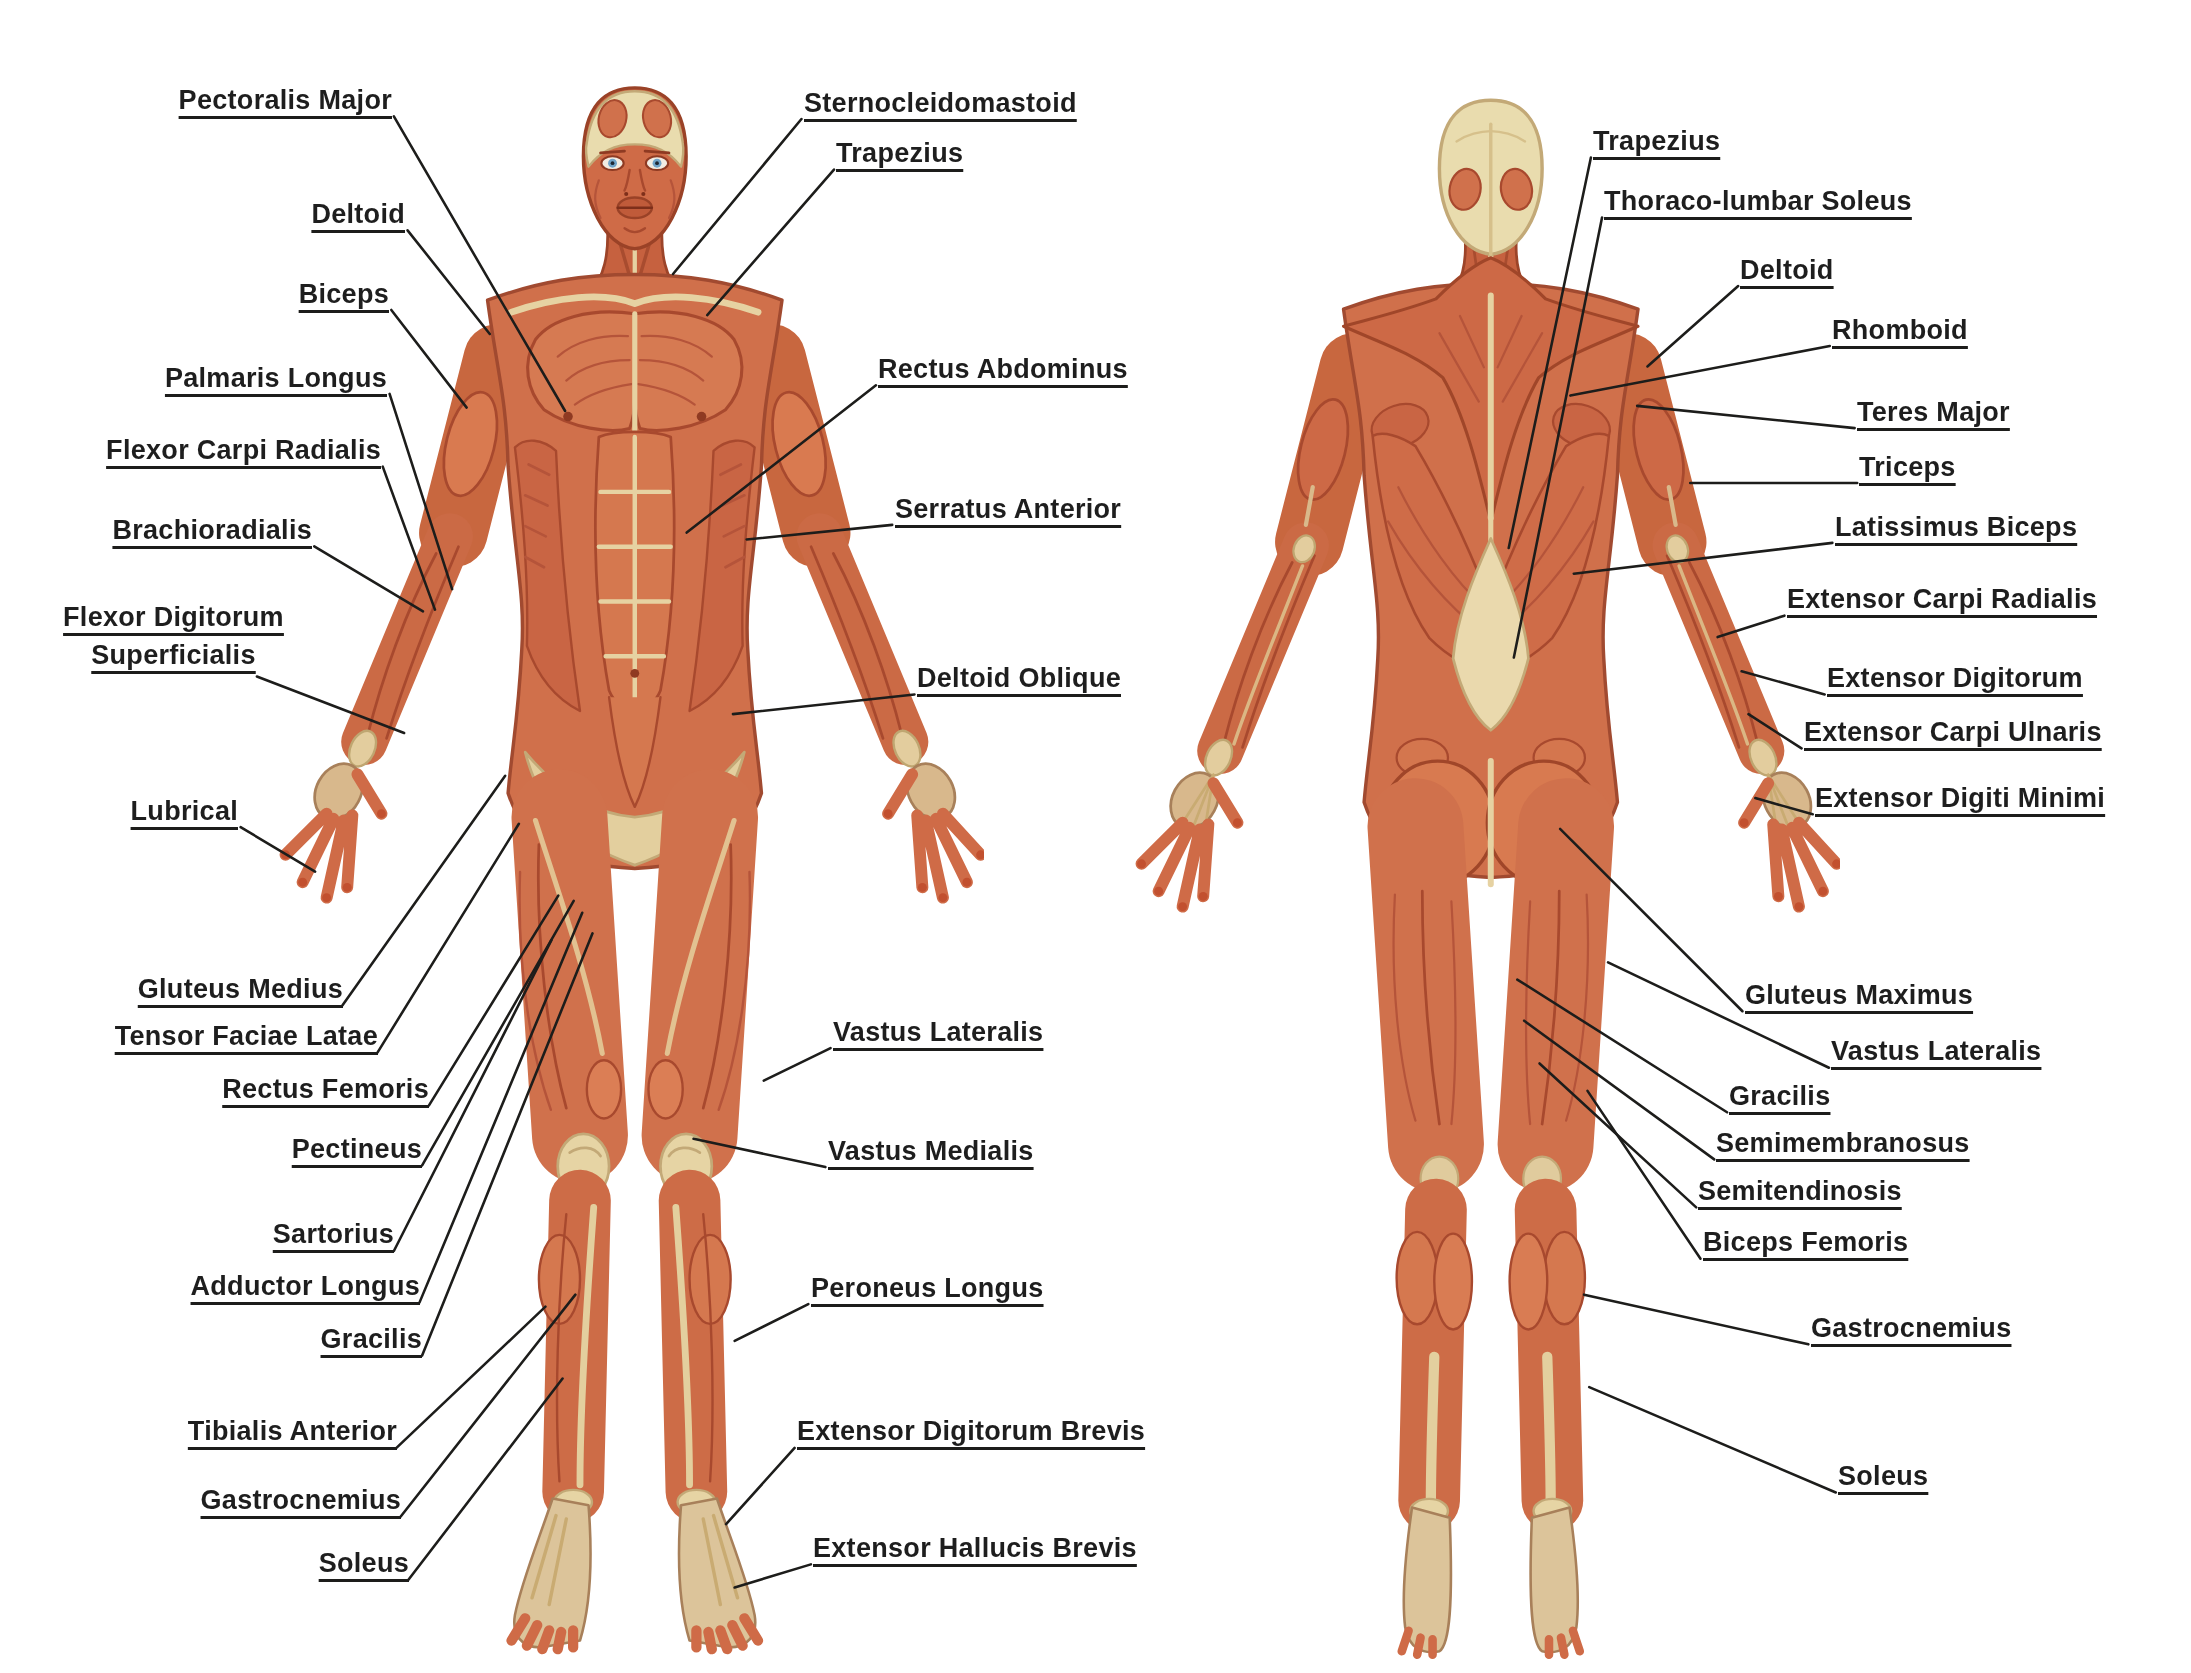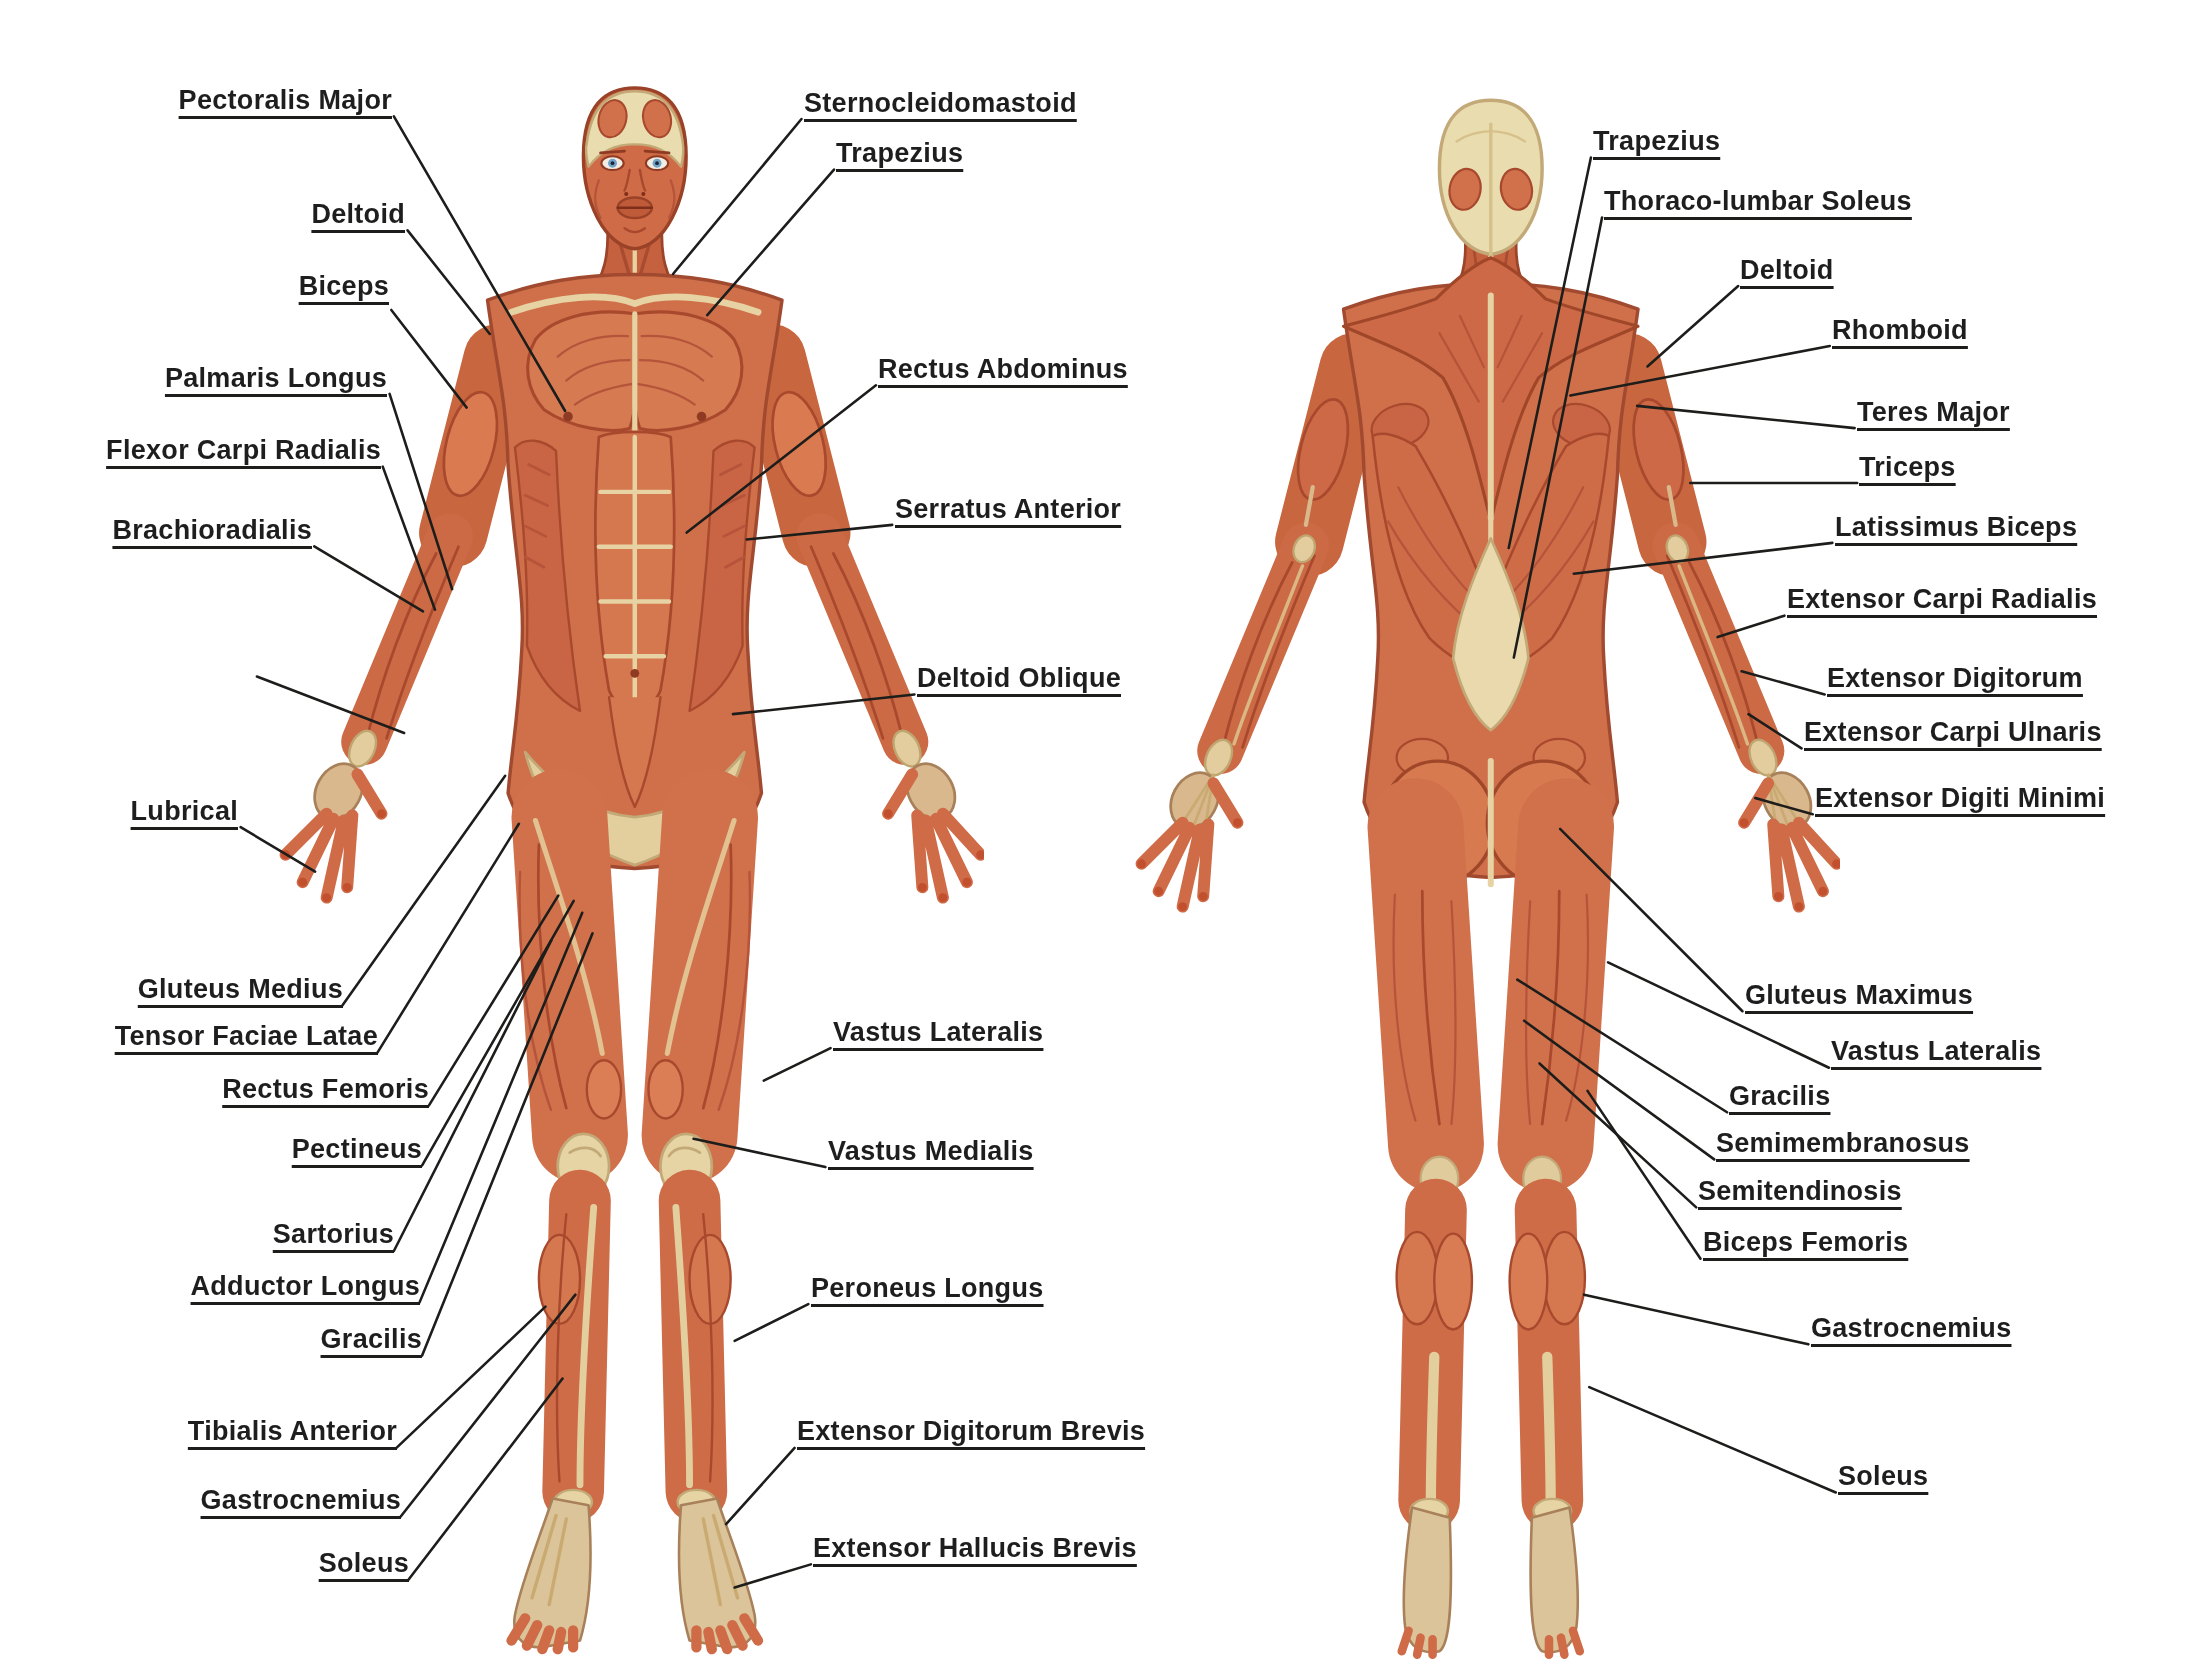--- a/index.html
+++ b/index.html
@@ -315,24 +315,25 @@
       <line x1="2002" y1="1354" x2="1780" y2="1192"></line>
       <line x1="1981" y1="1410" x2="1798" y2="1242"></line>
       <line x1="1986" y1="1470" x2="1854" y2="1274"></line>
       <line x1="2112" y1="1570" x2="1850" y2="1512"></line>
       <line x1="2144" y1="1743" x2="1856" y2="1620"></line>
     </g>
   </svg>
 
   <div class="label r" style="right:1800px;top:82px">Pectoralis Major</div>
   <div class="label r" style="right:1787px;top:196px">Deltoid</div>
-  <div class="label r" style="right:1803px;top:268px">Biceps</div>
+  <div class="label r" style="right:1803px;top:276px">Biceps</div>
   <div class="label r" style="right:1805px;top:360px">Palmaris Longus</div>
   <div class="label r" style="right:1811px;top:432px">Flexor Carpi Radialis</div>
   <div class="label r" style="right:1880px;top:512px">Brachioradialis</div>
+  <div class="label r wrap" style="right:1890px;top:599px;width:257px">Flexor Digitorum Superficialis</div>
   <div class="label r" style="right:1954px;top:793px">Lubrical</div>
   <div class="label r" style="right:1849px;top:971px">Gluteus Medius</div>
   <div class="label r" style="right:1814px;top:1018px">Tensor Faciae Latae</div>
   <div class="label r" style="right:1763px;top:1071px">Rectus Femoris</div>
   <div class="label r" style="right:1770px;top:1131px">Pectineus</div>
   <div class="label r" style="right:1798px;top:1216px">Sartorius</div>
   <div class="label r" style="right:1772px;top:1268px">Adductor Longus</div>
   <div class="label r" style="right:1770px;top:1321px">Gracilis</div>
   <div class="label r" style="right:1795px;top:1413px">Tibialis Anterior</div>
   <div class="label r" style="right:1791px;top:1482px">Gastrocnemius</div>

